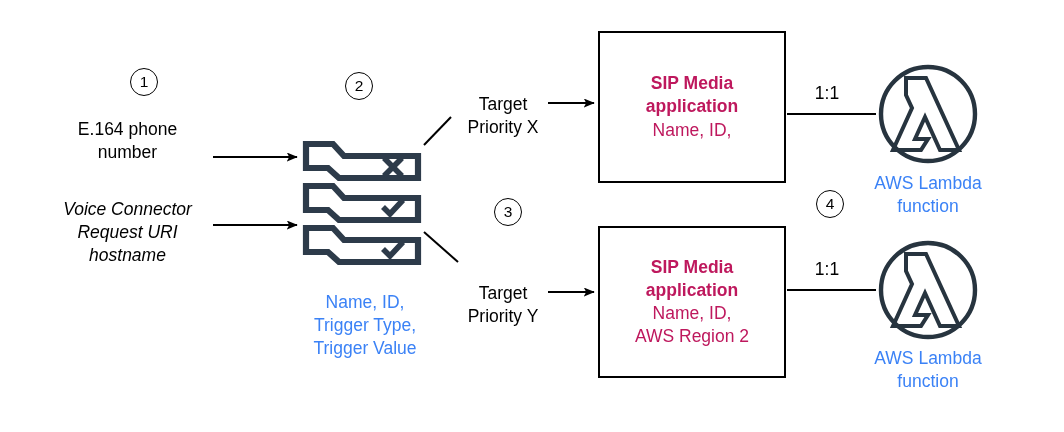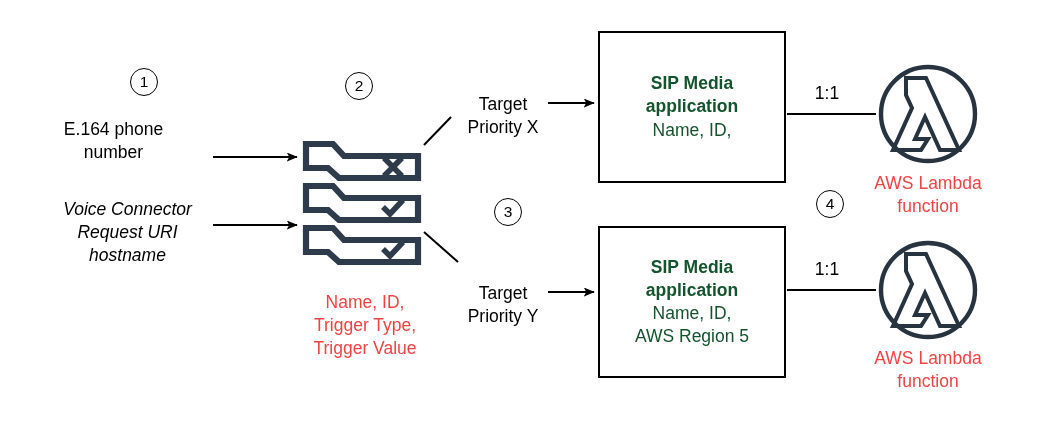--- a/index.html
+++ b/index.html
@@ -20,21 +20,21 @@
 
   
   .tx {
     position: absolute;
     text-align: center;
     line-height: 1.30;
     white-space: pre-line;
     color: #000000;
     font-size: 17.5px;
   }
-  .tx-navy { color: #ef4444; }
+  .tx-navy { color: #3b82f6; }
   .tx-bold { font-weight: bold; }
 
   
   .badge {
     position: absolute;
     width: 28px;
     height: 28px;
     border: 1.9px solid #000000;
     border-radius: 50%;
     box-sizing: border-box;
@@ -50,21 +50,21 @@
   
   .smabox {
     position: absolute;
     border: 2.3px solid #000000;
     background: #ffffff;
     box-sizing: border-box;
     display: flex;
     flex-direction: column;
     align-items: center;
     justify-content: center;
-    color: #14532d;
+    color: #be185d;
     font-size: 17.5px;
     line-height: 1.32;
   }
   .smabox .b { font-weight: bold; }
 
   svg { display: block; overflow: visible; }
   .svg-layer {
     position: absolute;
     left: 0; top: 0;
     width: 1064px;
@@ -143,21 +143,21 @@
       <circle cx="928" cy="290" r="47" fill="#ffffff" stroke="#27343F" stroke-width="4.4"></circle>
       <path d="M906,254 L926,254 L959,326 L940,326 L925,293 L915,315 L928,315 L921,326 L893,326 L912,284 L906,271 L906,254 Z" fill="none" stroke="#27343F" stroke-width="4.0" stroke-linejoin="miter"></path>
     </g>
   </svg>
 
   <div class="badge" style="left:130px; top:68px;">1</div>
   <div class="badge" style="left:345px; top:72px;">2</div>
   <div class="badge" style="left:494px; top:198px;">3</div>
   <div class="badge" style="left:816px; top:190px;">4</div>
 
-  <div class="tx" style="left:26px; top:118px; width:175px;">E.164 phone
+  <div class="tx" style="left:40px; top:118px; width:175px;">E.164 phone
 number</div>
   <div class="tx" style="left:35px; top:198px; width:185px;font-style:italic;">Voice Connector
 Request URI
 hostname</div>
 
   <div class="tx tx-navy" style="left:276px; top:291px; width:178px;">Name, ID,
 Trigger Type,
 Trigger Value</div>
 
   <div class="tx" style="left:455px; top:93px; width:96px;">Target
@@ -168,21 +168,21 @@
   <div class="smabox" style="left:598px; top:31px; width:188px; height:152px;">
     <div class="b">SIP Media</div>
     <div class="b">application</div>
     <div>Name, ID,</div>
   </div>
 
   <div class="smabox" style="left:598px; top:226px; width:188px; height:152px;">
     <div class="b">SIP Media</div>
     <div class="b">application</div>
     <div>Name, ID,</div>
-    <div>AWS Region 5</div>
+    <div>AWS Region 2</div>
   </div>
 
   <div class="tx" style="left:800px; top:82px; width:54px;">1:1</div>
   <div class="tx" style="left:800px; top:258px; width:54px;">1:1</div>
 
   <div class="tx tx-navy" style="left:848px; top:172px; width:160px;">AWS Lambda
 function</div>
   <div class="tx tx-navy" style="left:848px; top:347px; width:160px;">AWS Lambda
 function</div>
 

